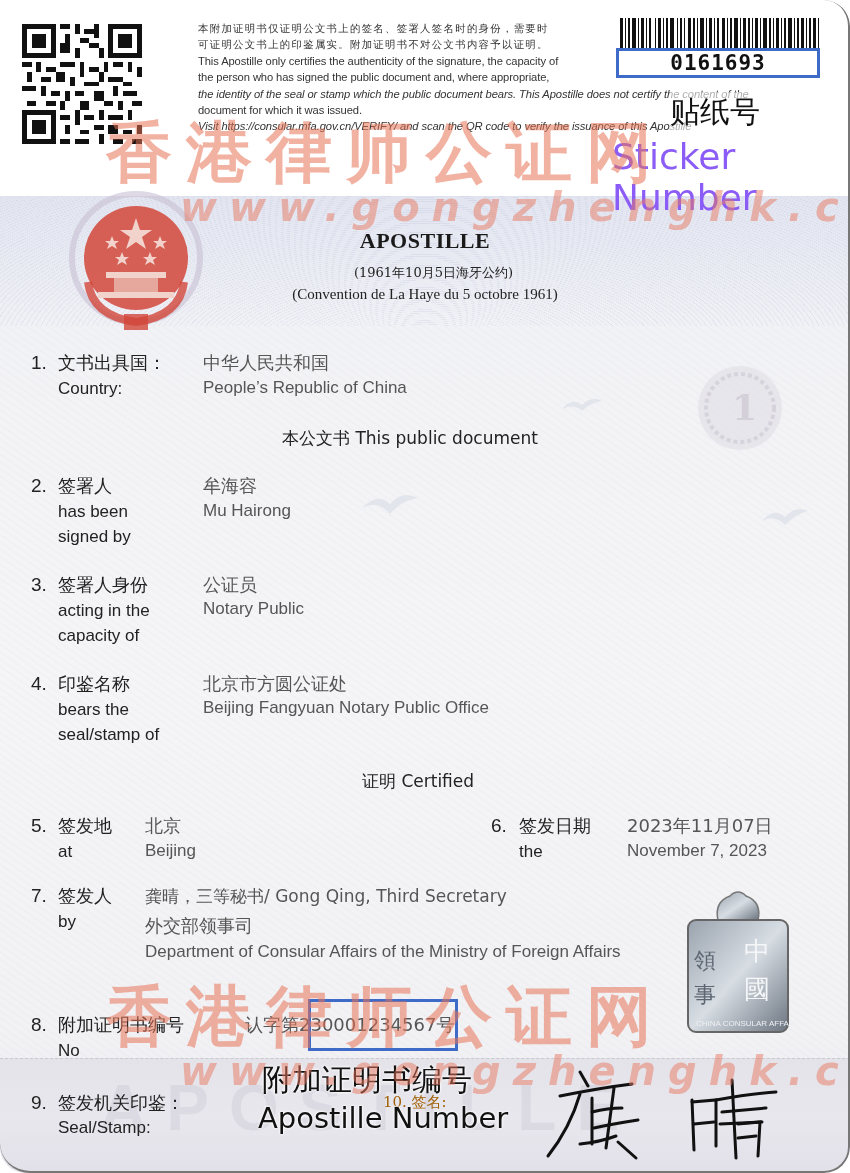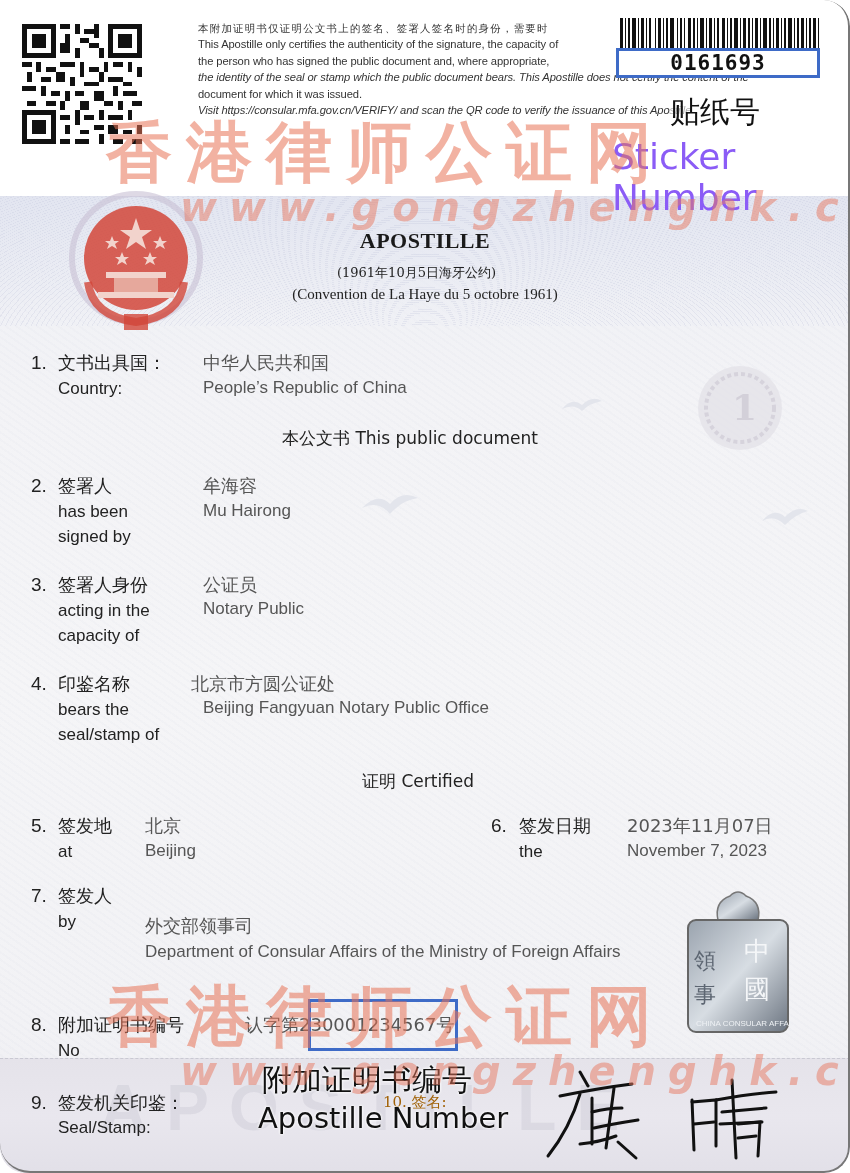--- a/index.html
+++ b/index.html
@@ -80,21 +80,21 @@
     position: absolute; left: 0; width: 850px; top: 196px; text-align: center;
     font: bold 24px "DejaVu Serif", serif; letter-spacing: 3px; color: #1a1a1a;
     padding-left: 0;
   }
   .title-cn span, .title-en span, .conv-cn span, .conv-fr span { position: relative; left: 0; }
   .title-en {
     position: absolute; left: 0; width: 850px; top: 228px; text-align: center;
     font: bold 22px "Liberation Serif", serif; color: #1a1a1a; letter-spacing: 0.5px;
   }
   .conv-cn {
-    position: absolute; left: 0; width: 833px; top: 264px; text-align: center;
+    position: absolute; left: 17px; width: 833px; top: 264px; text-align: center;
     font: 13px "DejaVu Serif", serif; color: #222;
   }
   .conv-fr {
     position: absolute; left: 0; width: 850px; top: 286px; text-align: center;
     font: 15px "Liberation Serif", serif; color: #222;
   }
   .num { position: absolute; font: 19px "Liberation Sans", sans-serif; color: #222; }
   .lbl-cn { position: absolute; font: 18px "DejaVu Sans", sans-serif; color: #222; white-space: nowrap; }
   .lbl-en { position: absolute; font: 17px "Liberation Sans", sans-serif; color: #222; line-height: 25px; white-space: nowrap; }
   .val-cn { position: absolute; font: 18px "DejaVu Sans", sans-serif; color: #555; white-space: nowrap; }
@@ -224,20 +224,21 @@
           <rect x="11" y="24" width="3" height="1"></rect>
           <rect x="16" y="23" width="1" height="2"></rect>
           <rect x="19" y="24" width="2" height="1"></rect>
           <rect x="23" y="24" width="2" height="1"></rect>
       </g>
     </svg>
   </div>
 
   <div class="disclaimer">
     <div class="cn">本附加证明书仅证明公文书上的签名、签署人签名时的身份，需要时</div>
+    <div class="cn">可证明公文书上的印鉴属实。附加证明书不对公文书内容予以证明。</div>
     <div class="en">This Apostille only certifies the authenticity of the signature, the capacity of</div>
     <div class="en">the person who has signed the public document and, where appropriate,</div>
     <div class="en en-wide">the identity of the seal or stamp which the public document bears. This Apostille does not certify the content of the</div>
     <div class="en">document for which it was issued.</div>
     <div class="en en-wide">Visit https://consular.mfa.gov.cn/VERIFY/ and scan the QR code to verify the issuance of this Apostille</div>
   </div>
 
   <div class="barcode">
     <svg viewBox="0 0 202 30" preserveAspectRatio="none">
       <g fill="#111">
@@ -362,40 +363,41 @@
   <div class="lbl-cn" style="left:58px;top:573px">签署人身份</div>
   <div class="lbl-en" style="left:58px;top:598px">acting in the</div>
   <div class="lbl-en" style="left:58px;top:623px">capacity of</div>
   <div class="val-cn" style="left:203px;top:573px">公证员</div>
   <div class="val-en" style="left:203px;top:599px">Notary Public</div>
 
   <div class="num" style="left:31px;top:673px">4.</div>
   <div class="lbl-cn" style="left:58px;top:672px">印鉴名称</div>
   <div class="lbl-en" style="left:58px;top:697px">bears the</div>
   <div class="lbl-en" style="left:58px;top:722px">seal/stamp of</div>
-  <div class="val-cn" style="left:191px;top:672px">北京市方圆公证处</div>
+  <div class="val-cn" style="left:203px;top:672px">北京市方圆公证处</div>
   <div class="val-en" style="left:203px;top:698px">Beijing Fangyuan Notary Public Office</div>
 
   <div class="center-line" style="left:362px;top:770px">证明 Certified</div>
 
   <div class="num" style="left:31px;top:815px">5.</div>
   <div class="lbl-cn" style="left:58px;top:814px">签发地</div>
   <div class="lbl-en" style="left:58px;top:839px">at</div>
   <div class="val-cn" style="left:145px;top:814px">北京</div>
   <div class="val-en" style="left:145px;top:841px">Beijing</div>
 
   <div class="num" style="left:491px;top:815px">6.</div>
   <div class="lbl-cn" style="left:519px;top:814px">签发日期</div>
   <div class="lbl-en" style="left:519px;top:839px">the</div>
   <div class="val-cn" style="left:627px;top:814px">2023年11月07日</div>
   <div class="val-en" style="left:627px;top:841px">November 7, 2023</div>
 
   <div class="num" style="left:31px;top:885px">7.</div>
   <div class="lbl-cn" style="left:58px;top:884px">签发人</div>
   <div class="lbl-en" style="left:58px;top:909px">by</div>
+  <div class="val-cn" style="left:145px;top:885px;font-size:17px">龚晴，三等秘书/ Gong Qing, Third Secretary</div>
   <div class="val-cn" style="left:145px;top:914px">外交部领事司</div>
   <div class="val-en" style="left:145px;top:942px">Department of Consular Affairs of the Ministry of Foreign Affairs</div>
 
   <div class="holo">
     <svg viewBox="0 0 108 150">
       <defs>
         <linearGradient id="hg" x1="0" y1="0" x2="1" y2="1">
           <stop offset="0" stop-color="#9aa3ae"></stop>
             <stop offset="0.5" stop-color="#d7dde3"></stop>
             <stop offset="1" stop-color="#6b7480"></stop>

